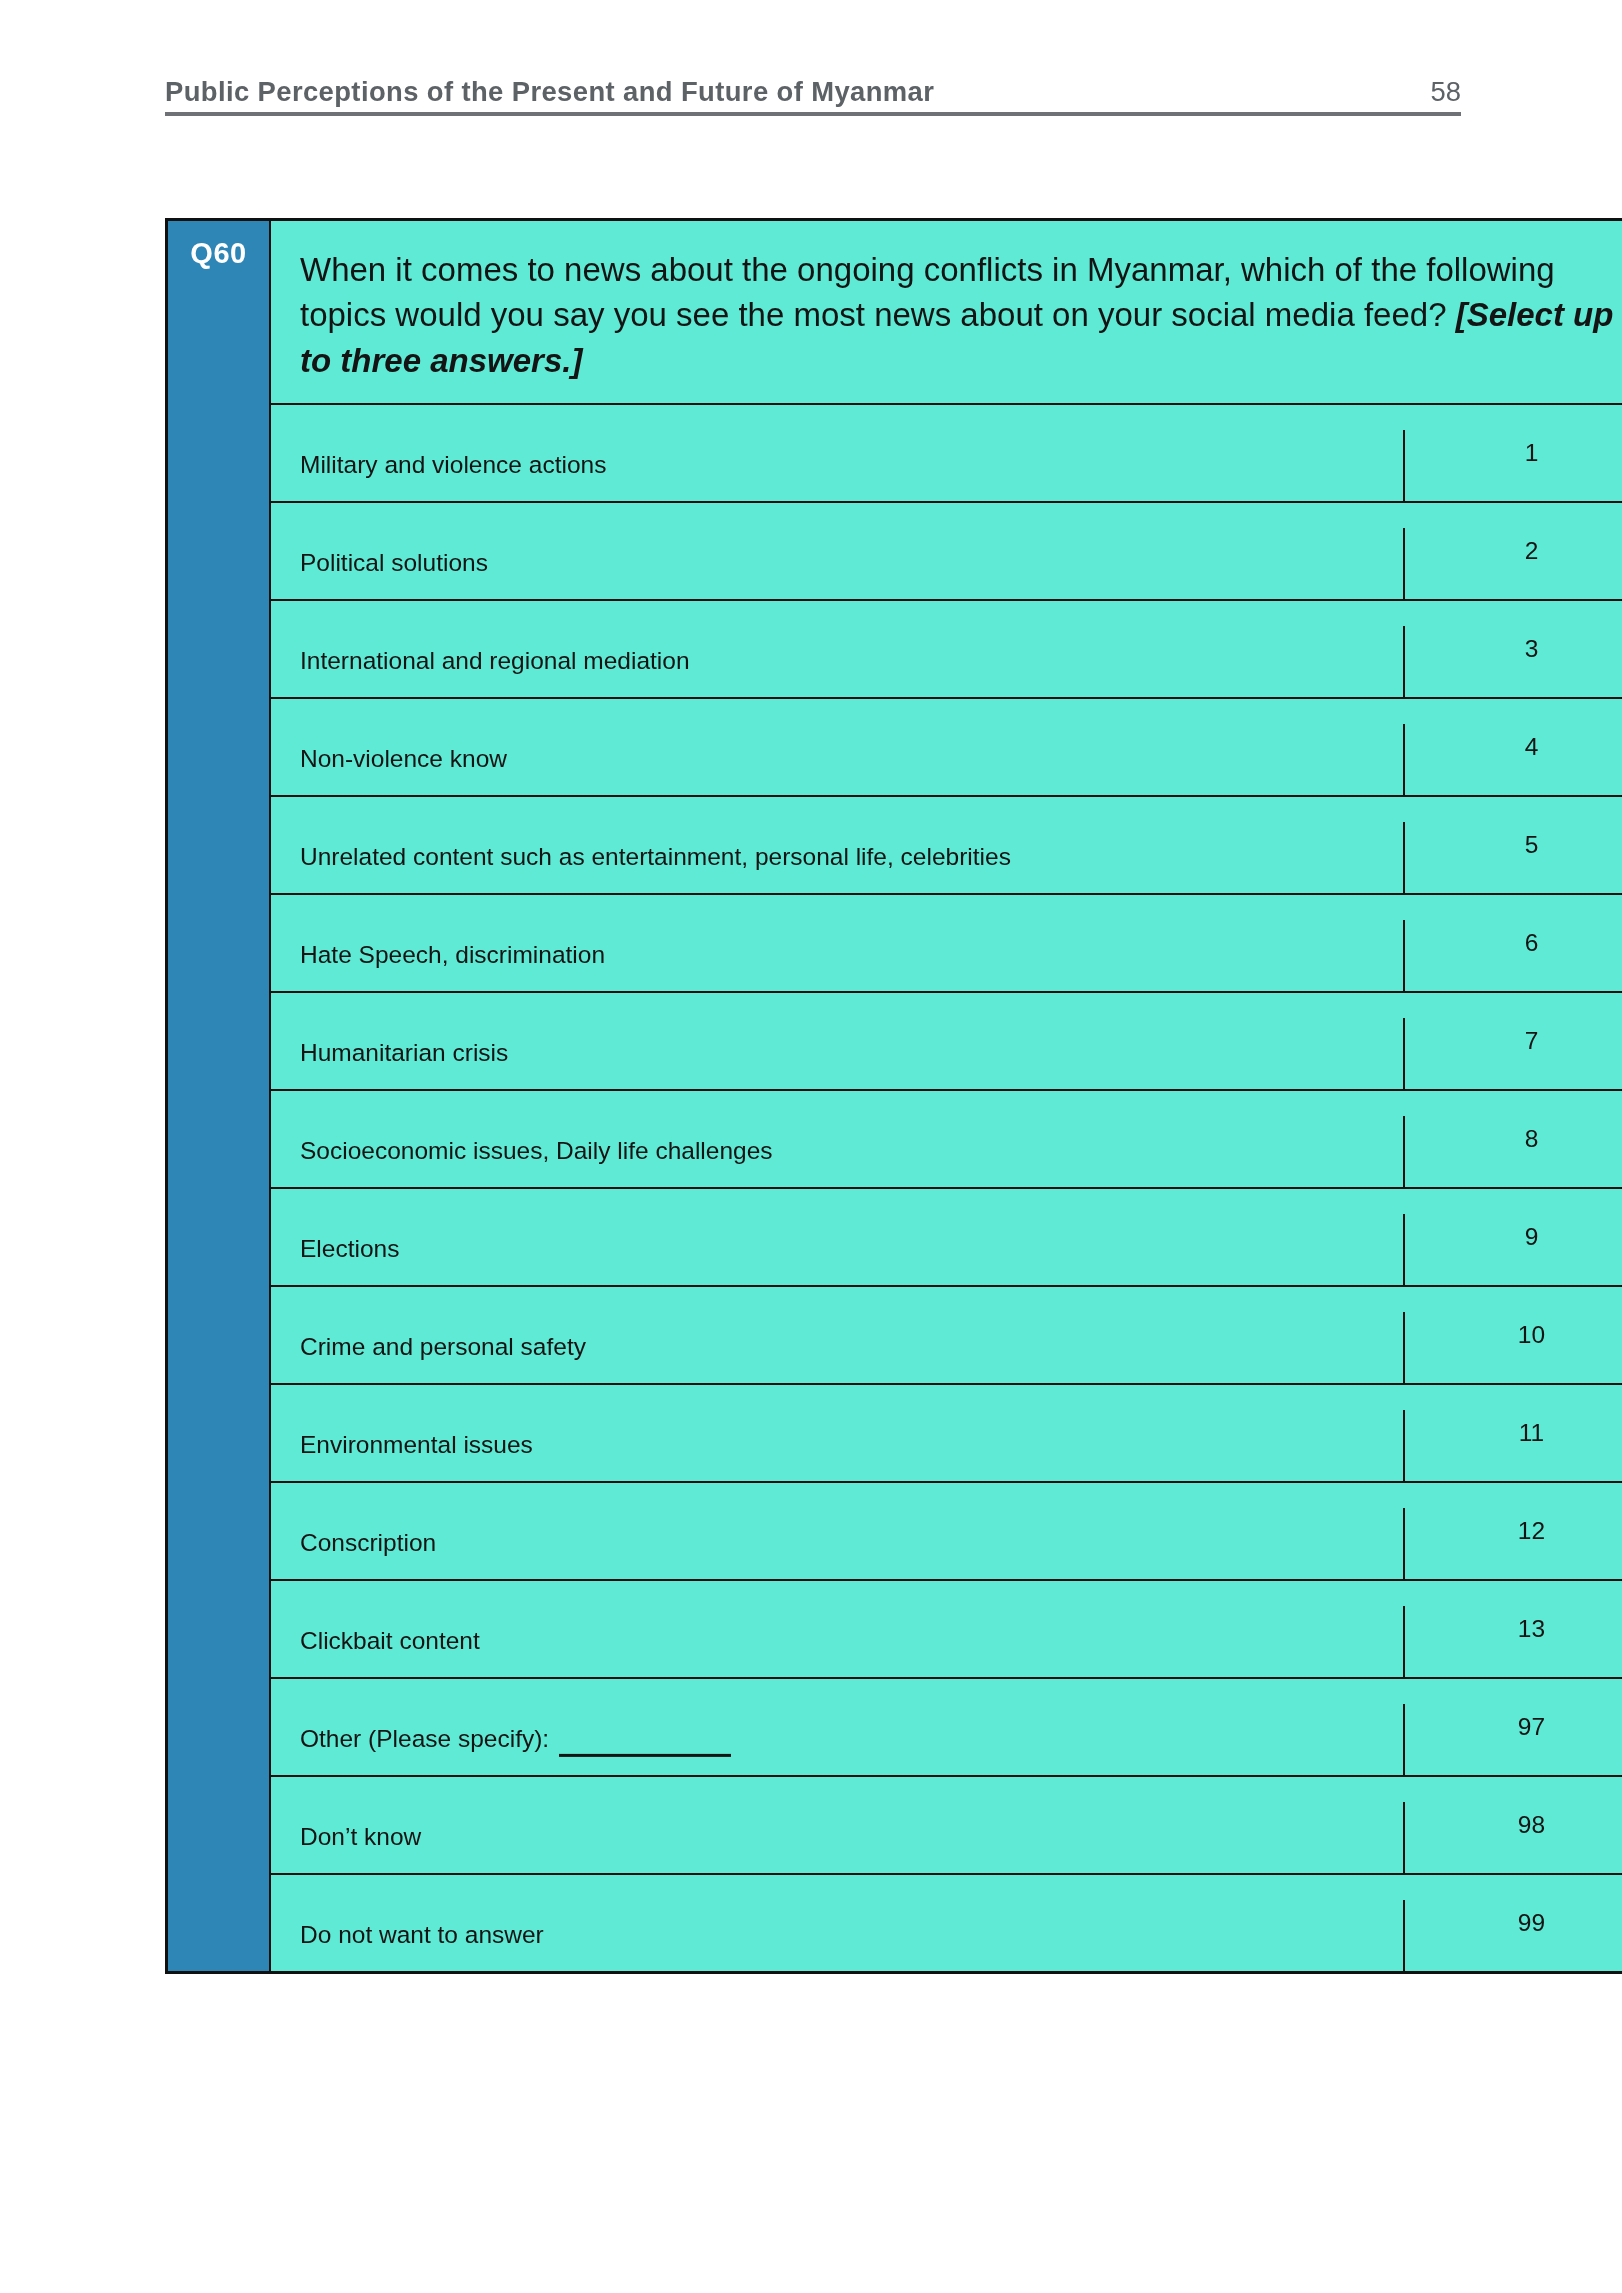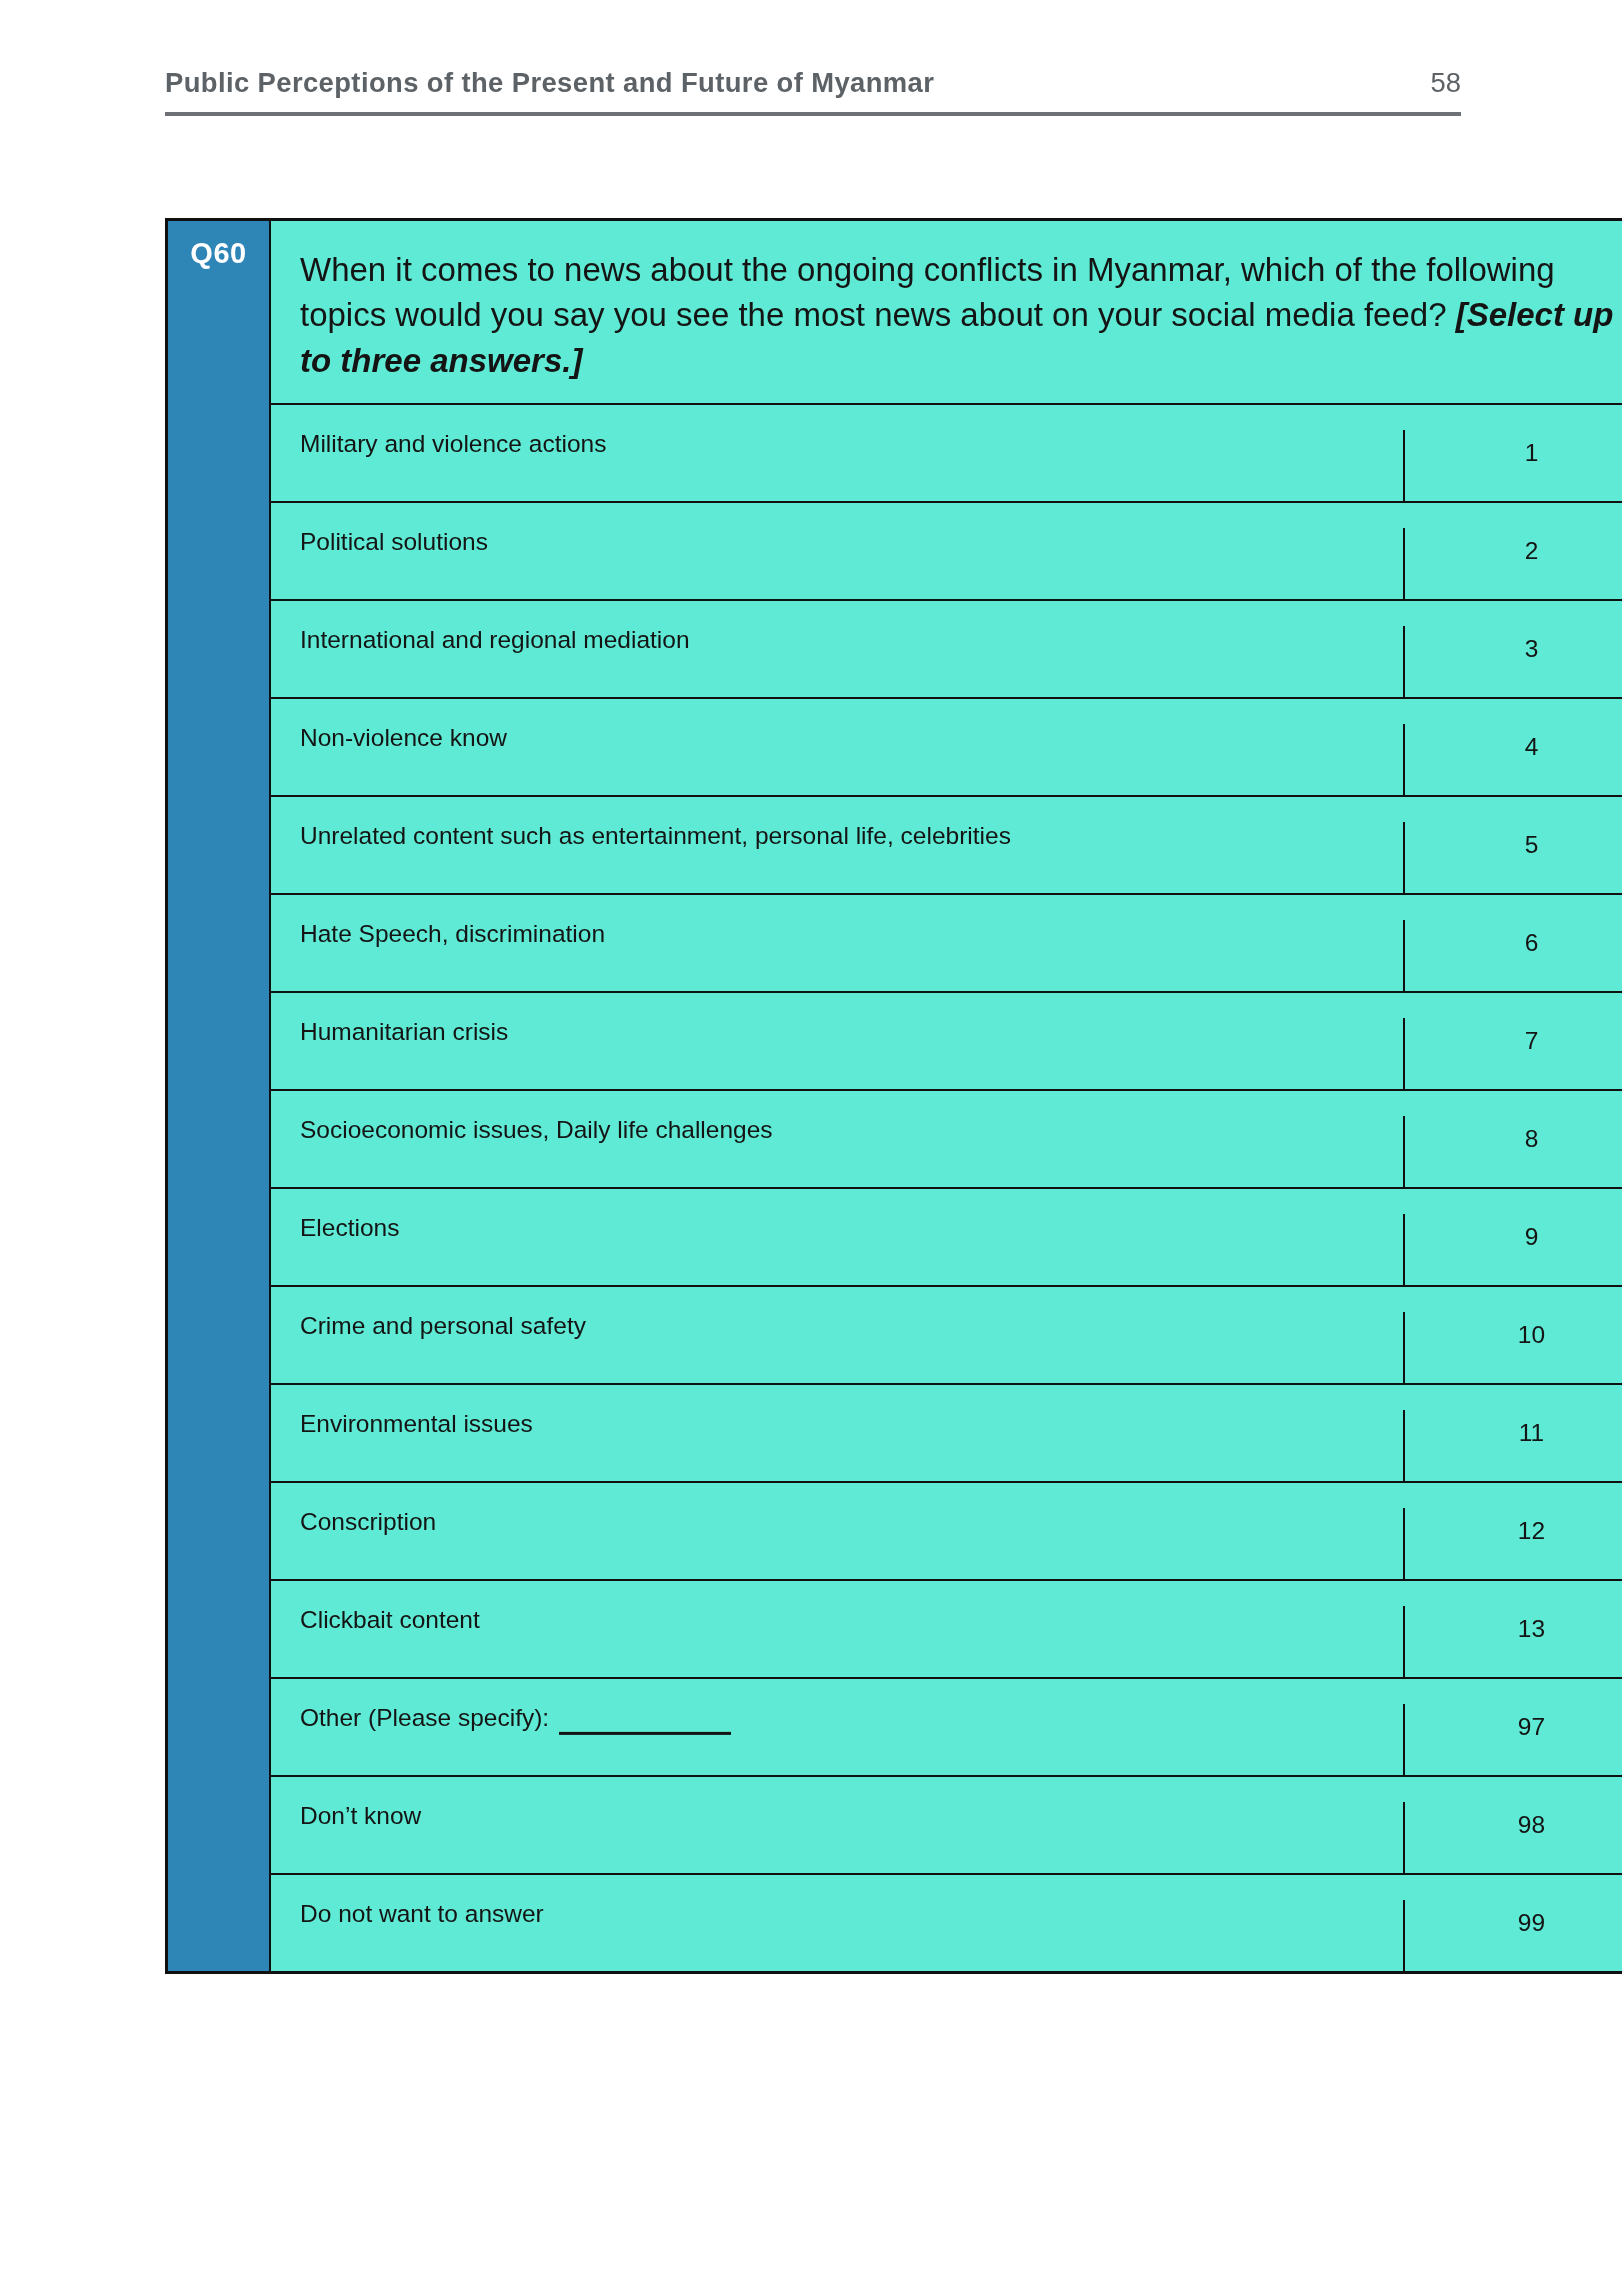--- a/index.html
+++ b/index.html
@@ -13,21 +13,21 @@
     width: 1622px;
     height: 2294px;
     background: #ffffff;
     overflow: hidden;
   }
 
   
   .page-header {
     position: absolute;
     left: 165px;
-    top: 67px;
+    top: 76px;
     width: 1296px;
     display: flex;
     justify-content: space-between;
     align-items: baseline;
   }
   .doc-title {
     font-size: 27.4px;
     font-weight: bold;
     color: #5d6267;
     letter-spacing: 0.4px;
@@ -91,21 +91,21 @@
   .option-row {
     box-sizing: border-box;
     height: 98px;
     border-top: 2.9px solid #101010;
     display: flex;
   }
   .option-label-cell {
     flex: 1 1 auto;
     border-right: 2.9px solid #101010;
     display: flex;
-    align-items: flex-start;
+    align-items: center;
     padding: 0 29px;
     font-size: 24.5px;
     color: #141414;
     box-sizing: border-box;
     margin-top: 25px;
   }
   .option-code-cell {
     flex: 0 0 253px;
     display: flex;
     align-items: center;

